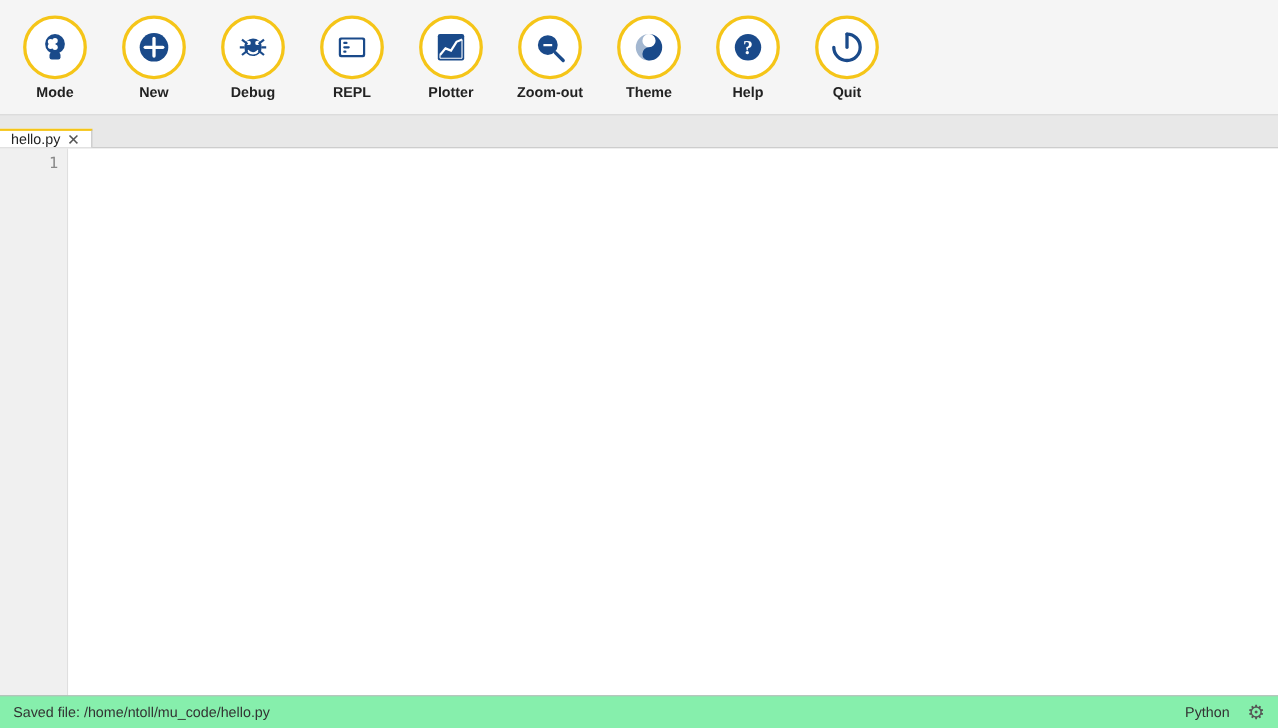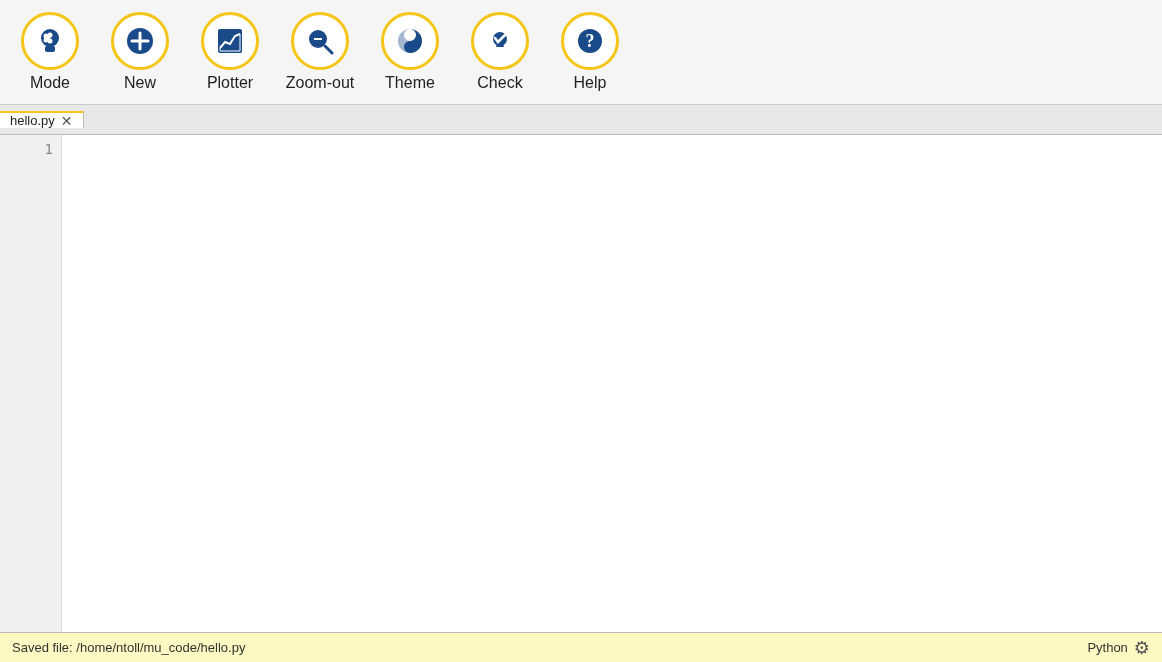--- a/index.html
+++ b/index.html
@@ -49,33 +49,33 @@
       display: flex;
       align-items: center;
       justify-content: center;
       color: #1a4a8a;
       font-size: 26px;
       margin-bottom: 4px;
       flex-shrink: 0;
     }
 
     .tool-label {
-      font-size: 16px;
+      font-size: 13px;
       color: #222;
       text-align: center;
-      font-weight: 400;
+      font-weight: 700;
     }
 
     
     #tab-bar {
       background: #e8e8e8;
       border-bottom: 1px solid #bbb;
       display: flex;
       flex-direction: row;
-      align-items: center;
+      align-items: flex-end;
       height: 30px;
       flex-shrink: 0;
     }
 
     .tab {
       display: flex;
       align-items: center;
       padding: 0 10px;
       font-size: 13px;
       background: white;
@@ -121,36 +121,36 @@
       padding: 6px 10px;
       font-family: monospace;
       font-size: 14px;
       color: #222;
       overflow: auto;
       position: relative;
     }
 
     
     #status-bar {
-      background: #fef9c3;
+      background: #86efac;
       border-top: 1px solid #bbb;
       height: 30px;
       display: flex;
       align-items: center;
       justify-content: space-between;
       padding: 0 12px;
       font-size: 13px;
       color: #333;
       flex-shrink: 0;
     }
 
     #status-right {
       display: flex;
       align-items: center;
-      gap: 6px;
+      gap: 16px;
     }
 
     .gear-btn {
       background: none;
       border: none;
       cursor: pointer;
       font-size: 18px;
       color: #555;
       display: flex;
       align-items: center;
@@ -180,20 +180,49 @@
           <circle cx="15" cy="15" r="13" fill="#1a4a8a"></circle>
           <line x1="15" y1="7" x2="15" y2="23" stroke="white" stroke-width="3" stroke-linecap="round"></line>
           <line x1="7" y1="15" x2="23" y2="15" stroke="white" stroke-width="3" stroke-linecap="round"></line>
         </svg>
       </div>
       <span class="tool-label">New</span>
     </button>
     <button class="tool-btn">
       <div class="tool-icon">
         <svg width="30" height="30" viewBox="0 0 30 30">
+          <circle cx="15" cy="15" r="8" fill="#1a4a8a"></circle>
+          <circle cx="11" cy="11" r="2" fill="white"></circle>
+          <circle cx="19" cy="11" r="2" fill="white"></circle>
+          <path d="M10,18 Q15,23 20,18" stroke="white" stroke-width="2" fill="none"></path>
+          <line x1="5" y1="8" x2="10" y2="12" stroke="#1a4a8a" stroke-width="2"></line>
+          <line x1="25" y1="8" x2="20" y2="12" stroke="#1a4a8a" stroke-width="2"></line>
+          <line x1="3" y1="15" x2="7" y2="15" stroke="#1a4a8a" stroke-width="2"></line>
+          <line x1="27" y1="15" x2="23" y2="15" stroke="#1a4a8a" stroke-width="2"></line>
+          <line x1="5" y1="22" x2="10" y2="18" stroke="#1a4a8a" stroke-width="2"></line>
+          <line x1="25" y1="22" x2="20" y2="18" stroke="#1a4a8a" stroke-width="2"></line>
+        </svg>
+      </div>
+      <span class="tool-label">Debug</span>
+    </button>
+    <button class="tool-btn">
+      <div class="tool-icon">
+        <svg width="30" height="30" viewBox="0 0 30 30">
+          <rect x="3" y="6" width="24" height="18" rx="2" fill="#1a4a8a"></rect>
+          <rect x="5" y="8" width="20" height="14" rx="1" fill="white"></rect>
+          <rect x="7" y="10" width="4" height="2" rx="1" fill="#1a4a8a"></rect>
+          <rect x="7" y="14" width="6" height="2" rx="1" fill="#1a4a8a"></rect>
+          <rect x="7" y="18" width="3" height="2" rx="1" fill="#1a4a8a"></rect>
+        </svg>
+      </div>
+      <span class="tool-label">REPL</span>
+    </button>
+    <button class="tool-btn">
+      <div class="tool-icon">
+        <svg width="30" height="30" viewBox="0 0 30 30">
           <rect x="3" y="3" width="24" height="24" rx="2" fill="#1a4a8a"></rect>
           <polyline points="5,22 10,16 15,18 20,10 25,8" stroke="white" stroke-width="2" fill="none"></polyline>
           <line x1="5" y1="22" x2="5" y2="25" stroke="white" stroke-width="1"></line>
           <line x1="25" y1="8" x2="25" y2="25" stroke="white" stroke-width="1"></line>
           <line x1="5" y1="25" x2="25" y2="25" stroke="white" stroke-width="1"></line>
         </svg>
       </div>
       <span class="tool-label">Plotter</span>
     </button>
     <button class="tool-btn">
@@ -211,35 +240,34 @@
         <svg width="30" height="30" viewBox="0 0 30 30">
           <path d="M15,3 A12,12 0 0,1 15,27 A6,6 0 0,1 15,15 A6,6 0 0,0 15,3 Z" fill="#1a4a8a"></path>
           <path d="M15,3 A12,12 0 0,0 15,27 A6,6 0 0,0 15,15 A6,6 0 0,1 15,3 Z" fill="#1a4a8a" opacity="0.4"></path>
         </svg>
       </div>
       <span class="tool-label">Theme</span>
     </button>
     <button class="tool-btn">
       <div class="tool-icon">
         <svg width="30" height="30" viewBox="0 0 30 30">
-          <circle cx="15" cy="13" r="7" fill="#1a4a8a"></circle>
-          <rect x="11" y="19" width="8" height="2" rx="1" fill="#1a4a8a"></rect>
-          <polyline points="10,12 13,16 20,9" stroke="white" stroke-width="2.5" fill="none" stroke-linecap="round"></polyline>
-        </svg>
-      </div>
-      <span class="tool-label">Check</span>
-    </button>
-    <button class="tool-btn">
-      <div class="tool-icon">
-        <svg width="30" height="30" viewBox="0 0 30 30">
           <circle cx="15" cy="15" r="12" fill="#1a4a8a"></circle>
           <text x="15" y="21" text-anchor="middle" fill="white" font-size="18" font-weight="bold" font-family="serif">?</text>
         </svg>
       </div>
       <span class="tool-label">Help</span>
+    </button>
+    <button class="tool-btn">
+      <div class="tool-icon">
+        <svg width="30" height="30" viewBox="0 0 30 30">
+          <path d="M15,3 A12,12 0 1,1 3,15" fill="none" stroke="#1a4a8a" stroke-width="3" stroke-linecap="round"></path>
+          <line x1="15" y1="3" x2="15" y2="15" stroke="#1a4a8a" stroke-width="3" stroke-linecap="round"></line>
+        </svg>
+      </div>
+      <span class="tool-label">Quit</span>
     </button>
   </div>
 
 <div id="tab-bar">
   <div class="tab">
     <span>hello.py</span>
     <span class="tab-close">✕</span>
   </div>
 </div>
 

